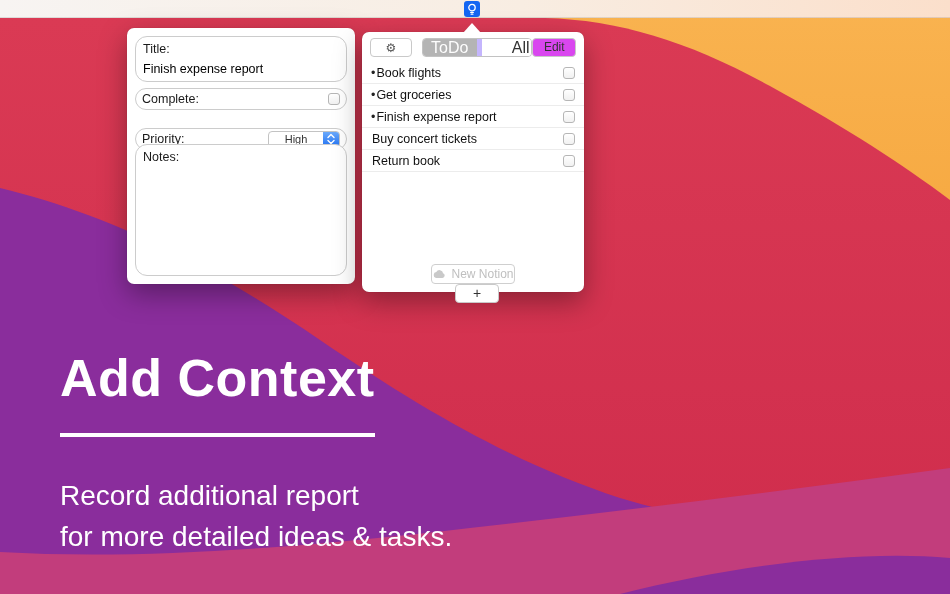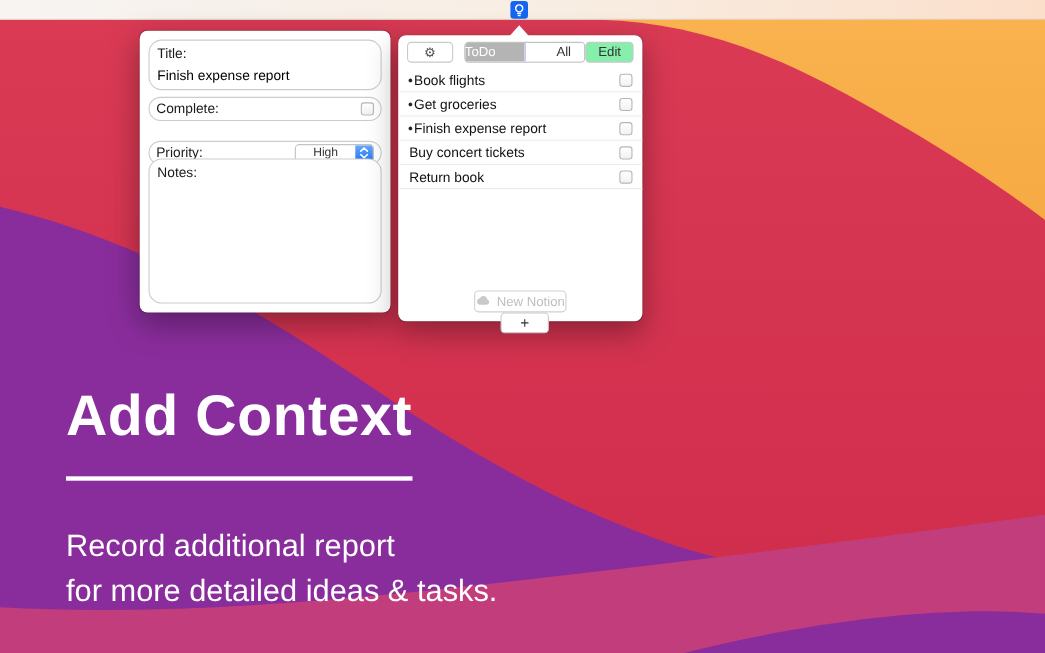--- a/index.html
+++ b/index.html
@@ -63,26 +63,26 @@
 
   
   .list-header { position:absolute; top:6px; left:8px; right:8px; height:19px; display:flex; align-items:center; }
   .gear-btn {
     width:42px; height:19px; border:1px solid #c9c9c9; border-radius:4px; background:#fff;
     font-size:12px; color:#555; display:flex; align-items:center; justify-content:center; cursor:default;
   }
   .segmented {
     margin-left:10px; display:flex; border:1px solid #c2c2c2; border-radius:4px; overflow:hidden; height:19px;
   }
-  .seg { width:55px; font-size:12px; line-height:17px; color:#333; background:#fff; }
-  .seg + .seg { border-left:1px solid #c4b5fd;padding-left:28px; }
+  .seg { width:55px; font-size:16px; line-height:17px; text-align:center; color:#333; background:#fff; }
+  .seg + .seg { border-left:5px solid #c4b5fd;padding-left:28px; }
   .seg.selected { background:#b4b4b4; color:#fdfdfd; }
   .edit-btn {
     margin-left:auto; width:44px; height:19px; border:1px solid #c9c9c9; border-radius:4px;
-    background:#86efac; font-size:12px; color:#333; line-height:17px; text-align:center;
+    background:#d946ef; font-size:12px; color:#333; line-height:17px; text-align:center;
   }
   .list-rows { position:absolute; top:30px; left:0; right:0; }
   .list-row {
     height:22px; display:flex; align-items:center; padding:0 9px;
     border-bottom:1px solid #ececec; font-size:12.5px; color:#111;
   }
   .bullet { color:#222; margin-right:1px; }
   .item-label { flex:1; }
   .list-footer { position:absolute; bottom:8px; left:8px; right:8px; height:20px; display:flex; align-items:center;flex-direction:column; }
   .new-notion-field {

